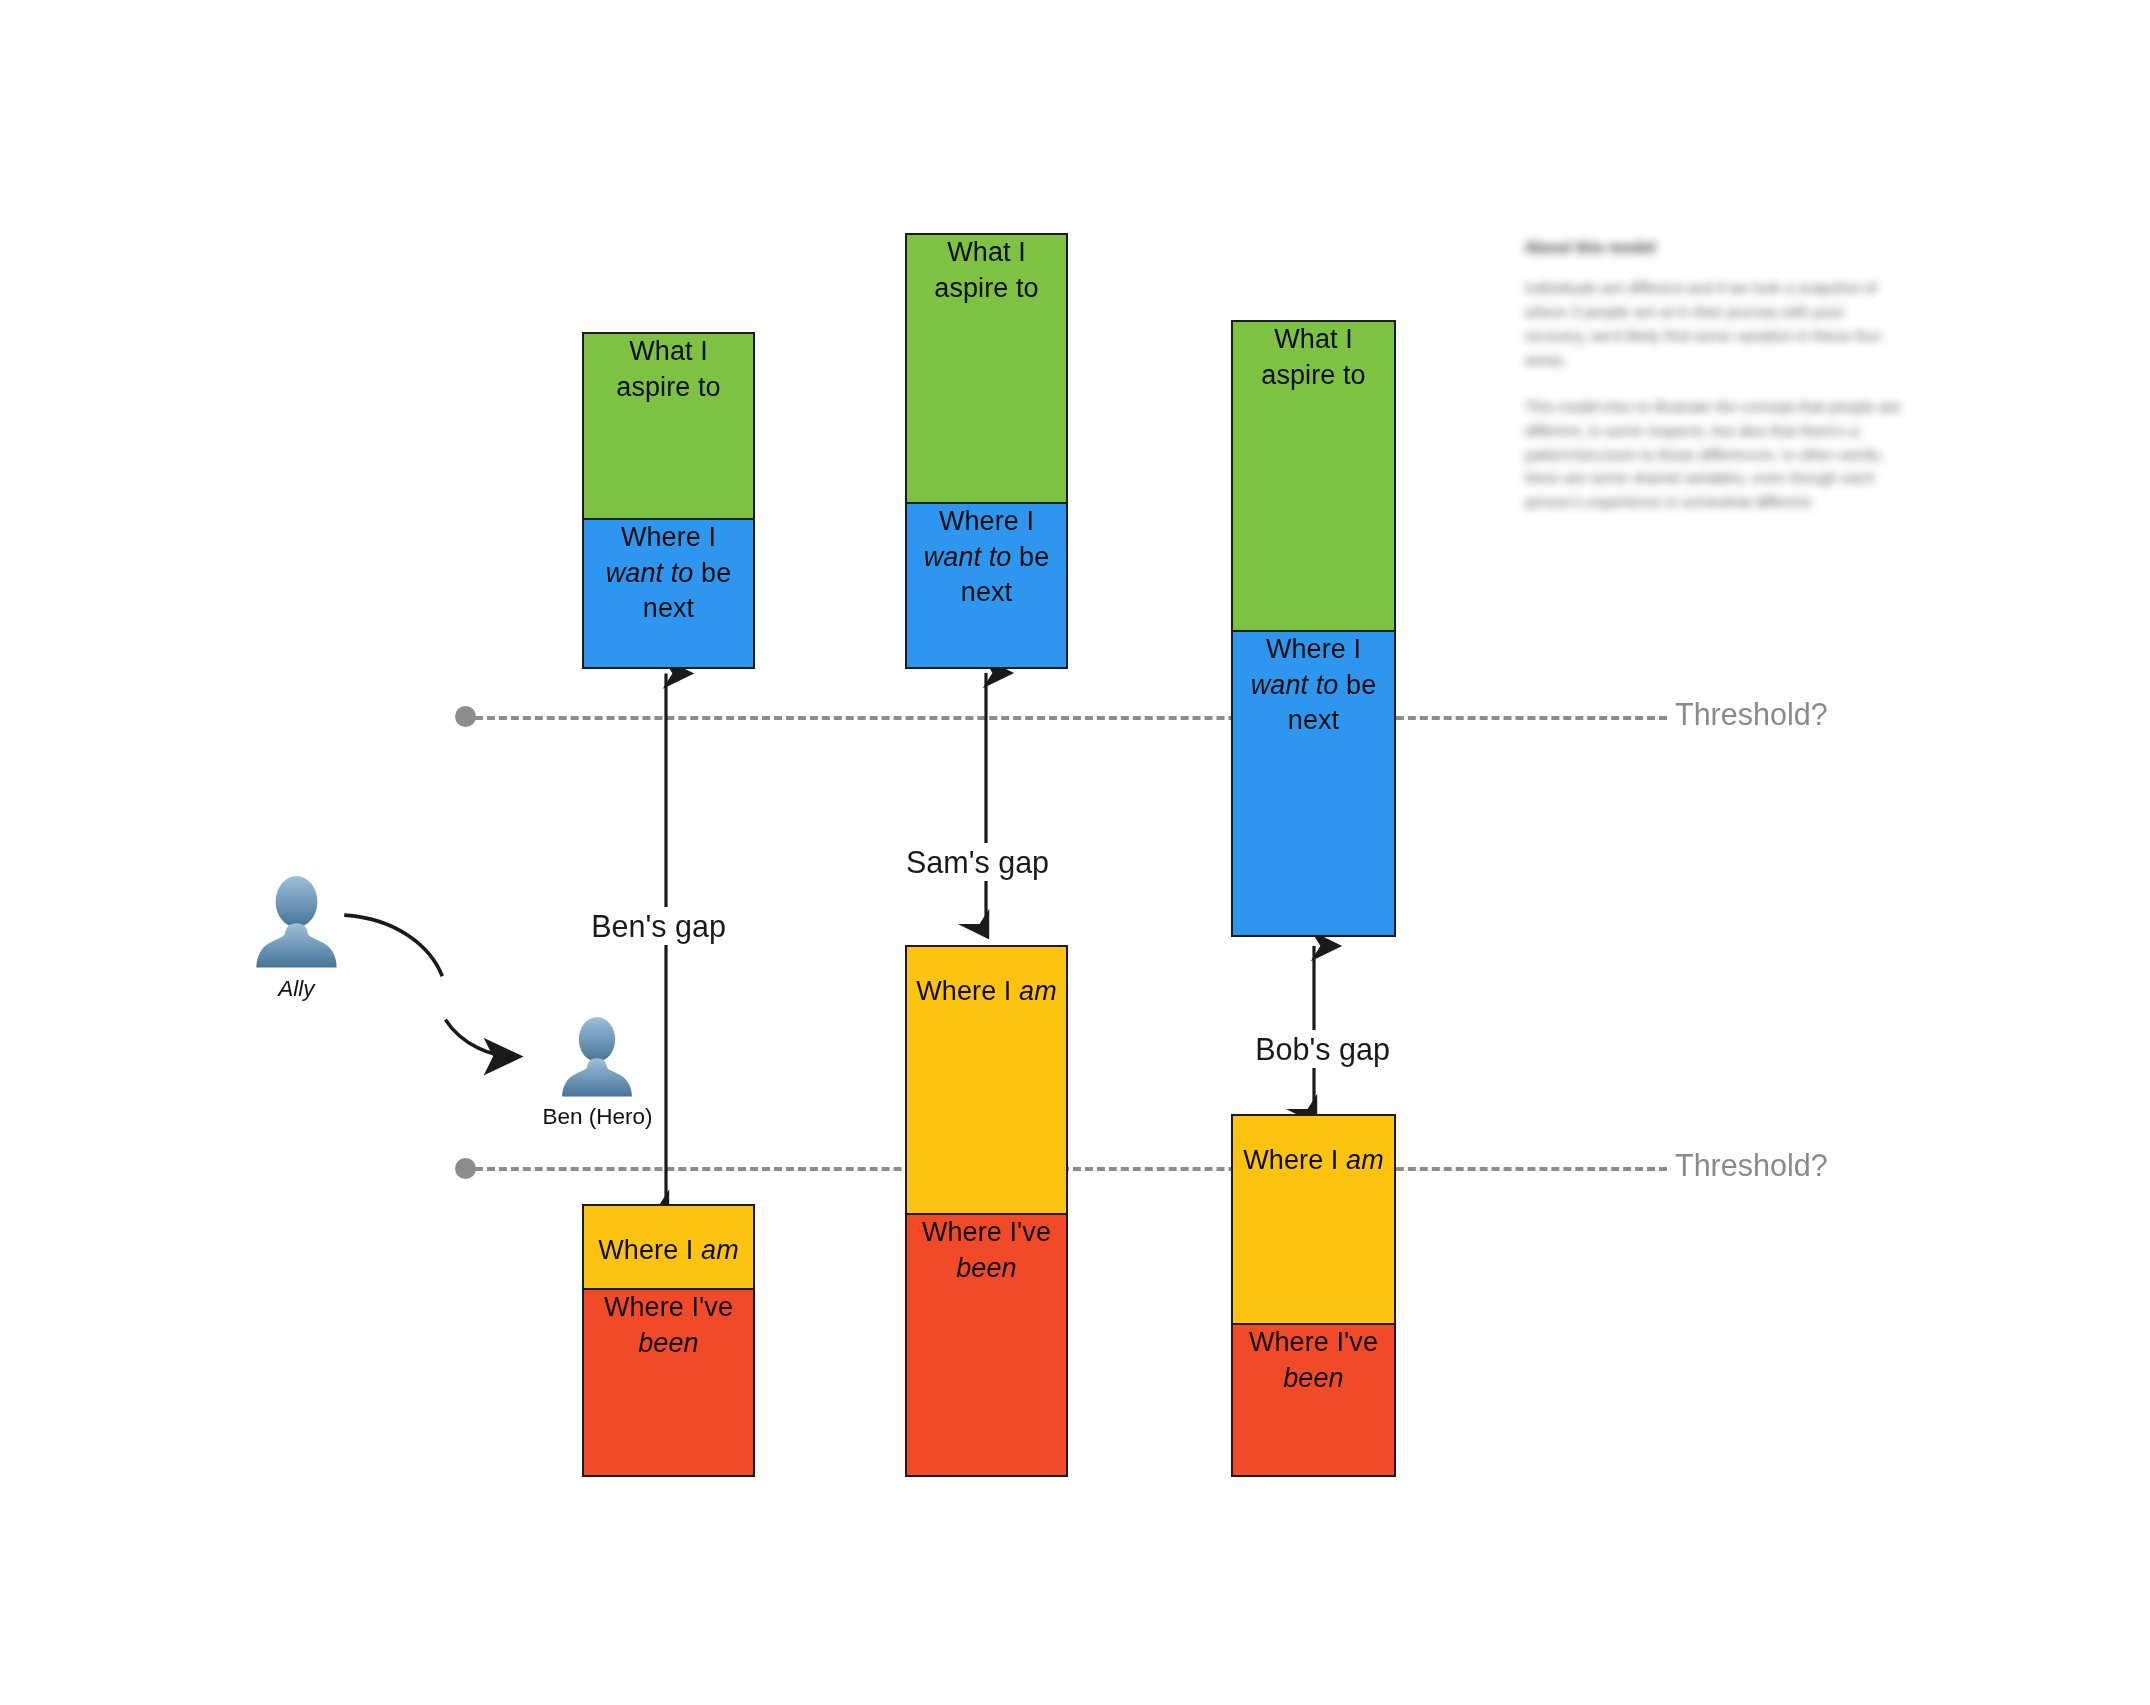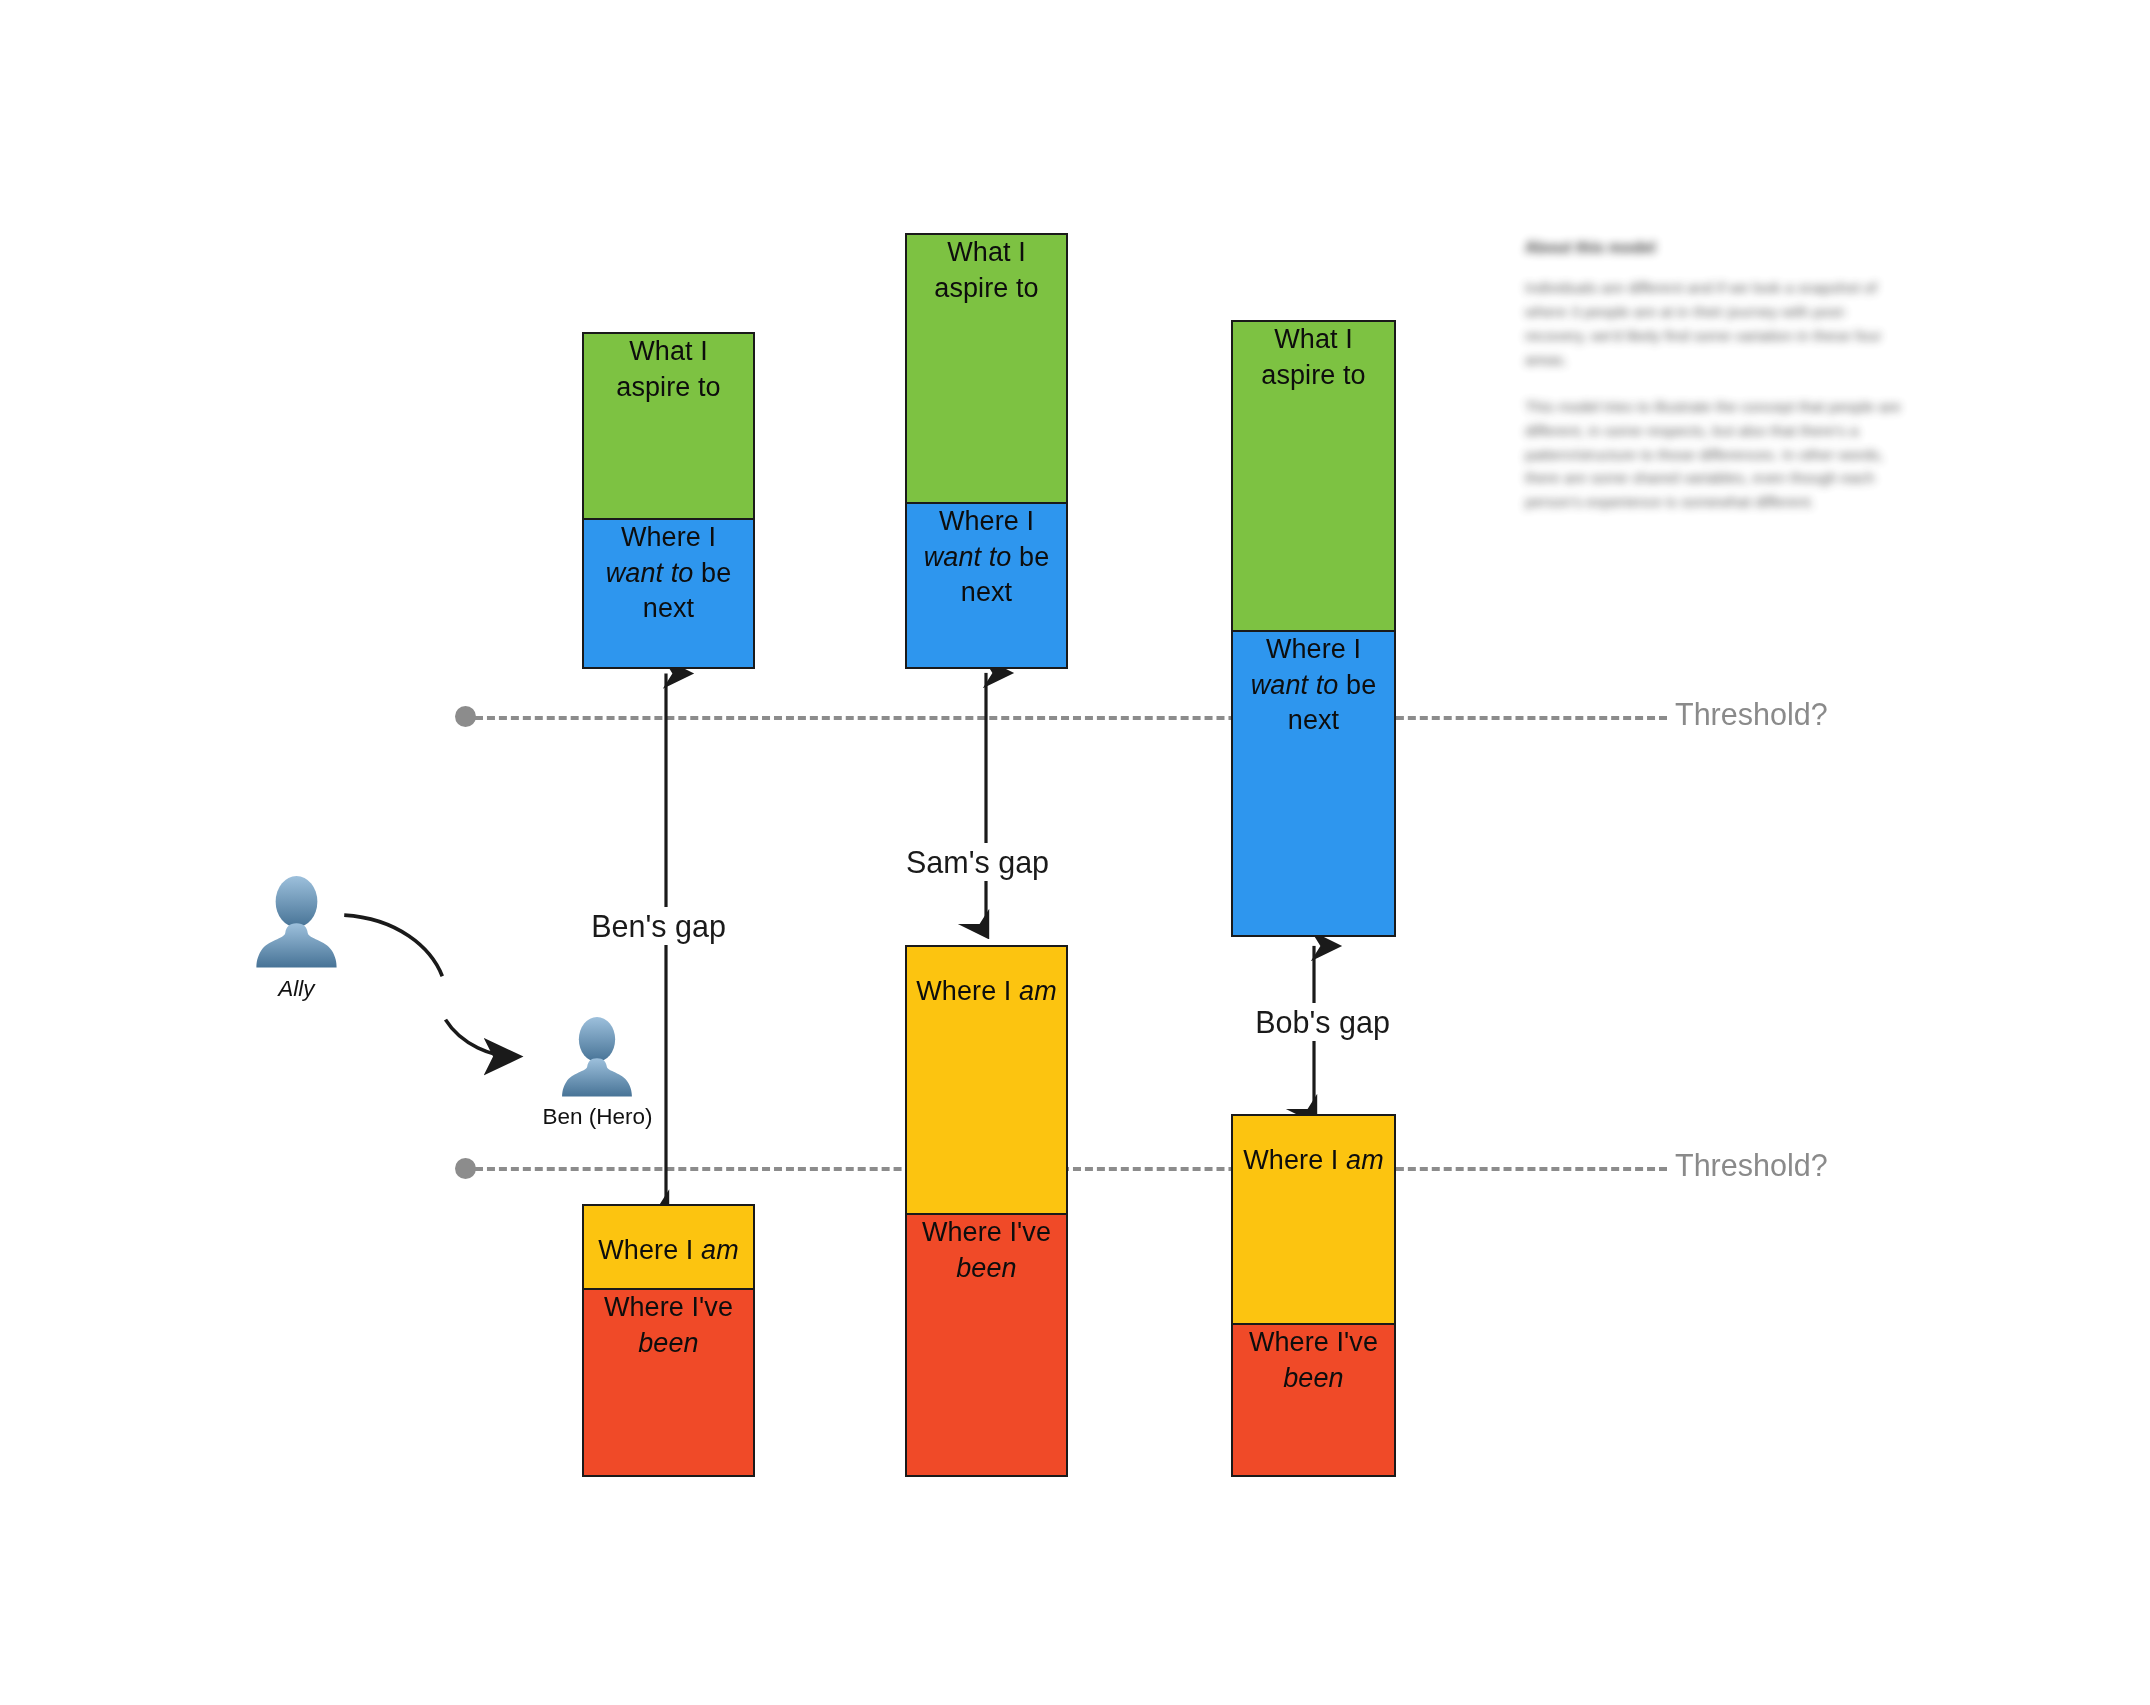--- a/index.html
+++ b/index.html
@@ -180,21 +180,21 @@
     <defs>
       <marker id="ahU3" markerWidth="11" markerHeight="11" refX="5.4" refY="9.4" orient="auto">
         <path d="M0.6,10.4 L5.4,0.6 L10.2,10.4 L5.4,7.4 Z" fill="#1a1a1a"></path>
       </marker>
       <marker id="ahD3" markerWidth="11" markerHeight="11" refX="5.4" refY="1.6" orient="auto">
         <path d="M0.6,0.6 L10.2,0.6 L5.4,10.4 L5.4,3.6 Z" fill="#1a1a1a"></path>
       </marker>
     </defs>
     <line x1="50" y1="18" x2="50" y2="222" stroke="#1a1a1a" stroke-width="4" marker-start="url(#ahU3)" marker-end="url(#ahD3)"></line>
   </svg>
-  <div class="gap-label" style="left:1226px; top:1003px; width:177px; font-size:30.5px;">Bob's gap</div>
+  <div class="gap-label" style="left:1226px; top:1030px; width:177px; font-size:30.5px;">Bob's gap</div>
 
   <div class="seg seg-green vcenter" style="left:1231px; top:320px; width:165px; height:313px; font-size:27px;">
     <span class="txt"><span>What I</span><br><span>aspire to</span></span>
   </div>
   <div class="seg seg-blue vcenter" style="left:1231px; top:630px; width:165px; height:307px; font-size:27px;">
     <span class="txt"><span>Where I</span><br><i>want to</i><span> be</span><br><span>next</span></span>
   </div>
   <div class="seg seg-yellow vtop" style="left:1231px; top:1114px; width:165px; height:211px; font-size:27px;">
     <span class="txt"><span>Where I </span><i>am</i></span>
   </div>

